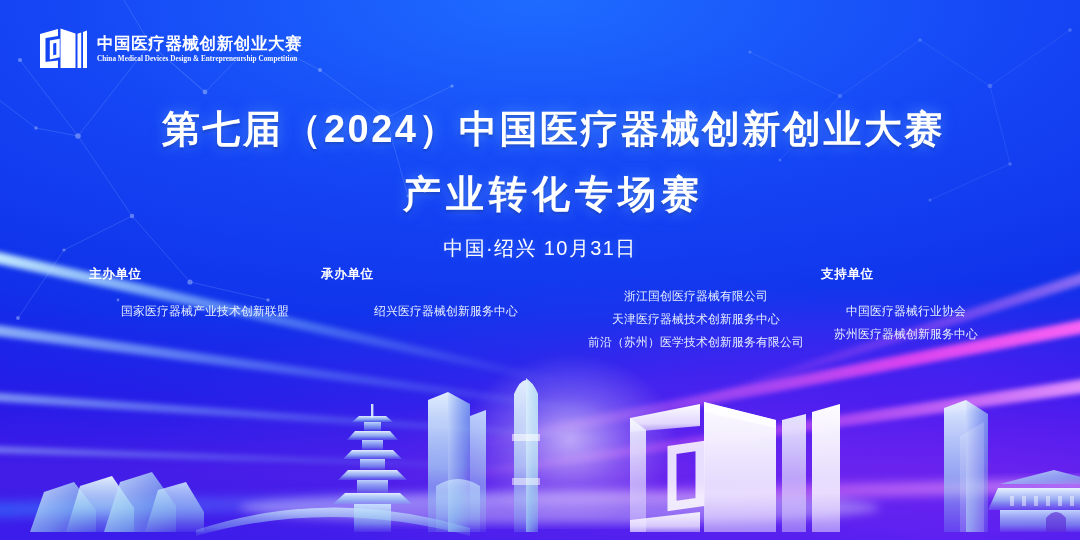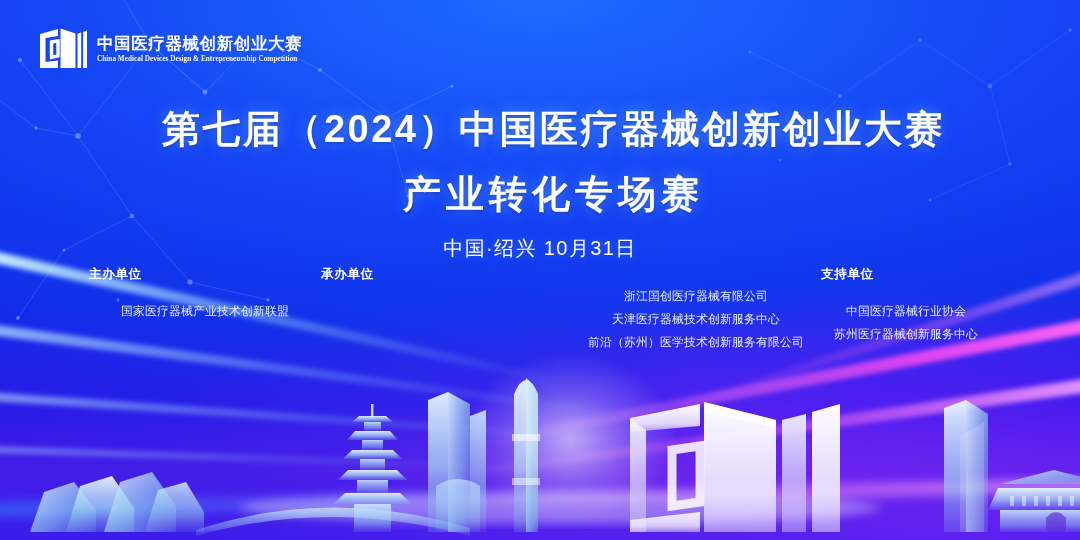--- a/index.html
+++ b/index.html
@@ -355,20 +355,21 @@
 
   <div class="orgs">
 
     <div class="org-col c1">
       <div class="org-head">主办单位</div>
       <div class="org-line">国家医疗器械产业技术创新联盟</div>
     </div>
 
     <div class="org-col c2">
       <div class="org-head">承办单位</div>
+      <div class="org-line">绍兴医疗器械创新服务中心</div>
     </div>
 
     <div class="org-col c4">
       <div class="org-spacer"></div>
       <div class="org-line">浙江国创医疗器械有限公司</div>
       <div class="org-line">天津医疗器械技术创新服务中心</div>
       <div class="org-line">前沿（苏州）医学技术创新服务有限公司</div>
     </div>
 
     <div class="org-col c3">

